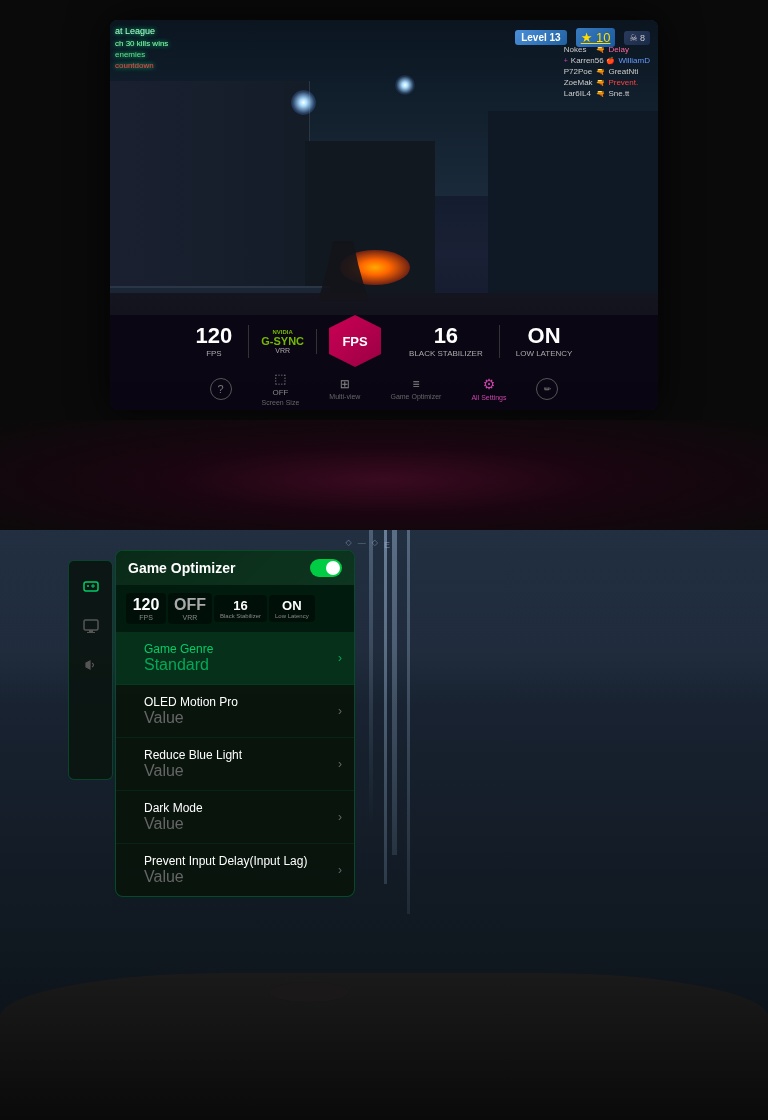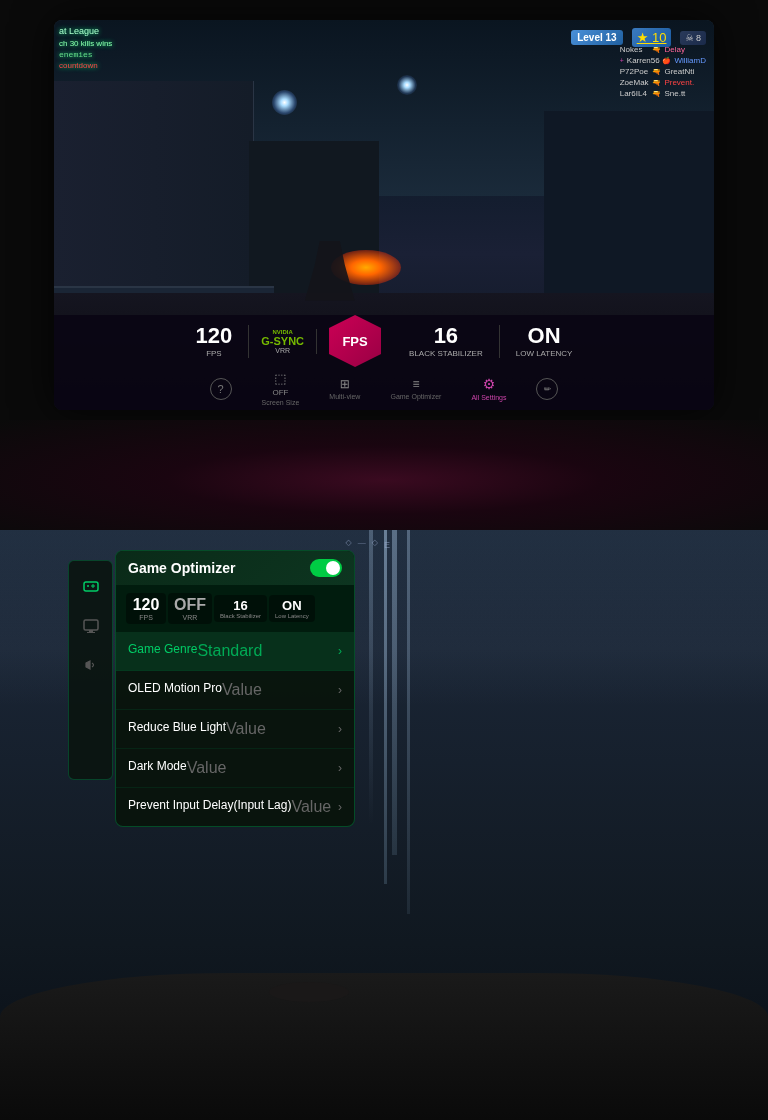--- a/index.html
+++ b/index.html
@@ -20,21 +20,21 @@
       width: 768px;
       height: 430px;
       background: #0a0a0a;
       display: flex;
       align-items: center;
       justify-content: center;
     }
 
     .game-screen-wrapper {
       position: relative;
-      width: 660px;
+      width: 548px;
       height: 390px;
       border-radius: 8px;
       overflow: hidden;
       box-shadow: 0 0 40px rgba(0,0,0,0.8);
     }
 
     
     .game-bg {
       width: 100%;
       height: 100%;
@@ -341,20 +341,22 @@
       justify-content: space-between;
       cursor: pointer;
     }
 
     .menu-item-active {
       background: rgba(0, 160, 80, 0.2);
     }
 
     .menu-item-text {
       display: flex;
+      flex-direction: column;
+      margin-left: 16px;
     }
 
     .menu-item-title {
       font-size: 12px;
       color: #00cc66;
       font-weight: 500;
     }
 
     .menu-item-title-white {
       color: white;
@@ -399,21 +401,21 @@
         <div style="position:absolute;top:14%;left:52%;width:20px;height:20px;background:radial-gradient(circle,#ffffff 0%,#aaddff 20%,rgba(100,160,255,0.2) 60%,transparent 80%);border-radius:50%;"></div>
 
         <div style="position:absolute;bottom:32%;left:42%;width:70px;height:35px;background:radial-gradient(ellipse,#ffaa00 0%,#ff6600 30%,rgba(255,50,0,0.4) 70%,transparent 100%);border-radius:50%;"></div>
 
         <div style="position:absolute;bottom:28%;left:38%;width:50px;height:60px;background:rgba(20,20,25,0.9);clip-path:polygon(30% 0%,70% 0%,80% 40%,100% 100%,0% 100%,20% 40%);"></div>
       </div>
 
       <div class="hud-topleft">
         <div style="color:#aaffcc;font-size:9px;">at League</div>
         <div style="color:#88ffaa;font-size:8px;">ch 30 kills wins</div>
-        <div style="color:#66dd88;font-size:8px;font-family:Liberation Mono, monospace;">enemies</div>
+        <div style="color:#66dd88;font-size:8px;">enemies</div>
         <div style="color:#ff4444;font-size:8px;">countdown</div>
       </div>
 
       <div class="hud-topright">
         <div class="level-badge">Level 13</div>
         <div class="star-badge">★ 10</div>
         <div style="background:linear-gradient(135deg,#2a3a5a,#1a2a4a);color:#ccc;font-size:9px;padding:2px 5px;border-radius:3px;">☠ 8</div>
       </div>
 
       <div class="scoreboard">

